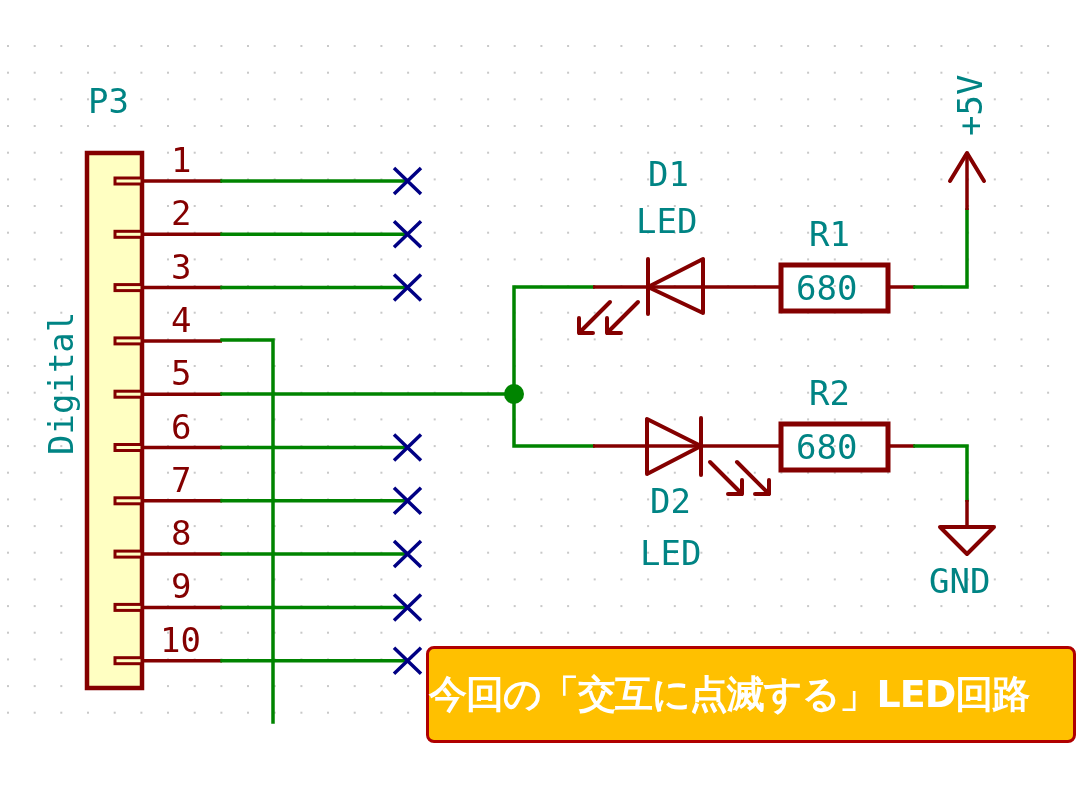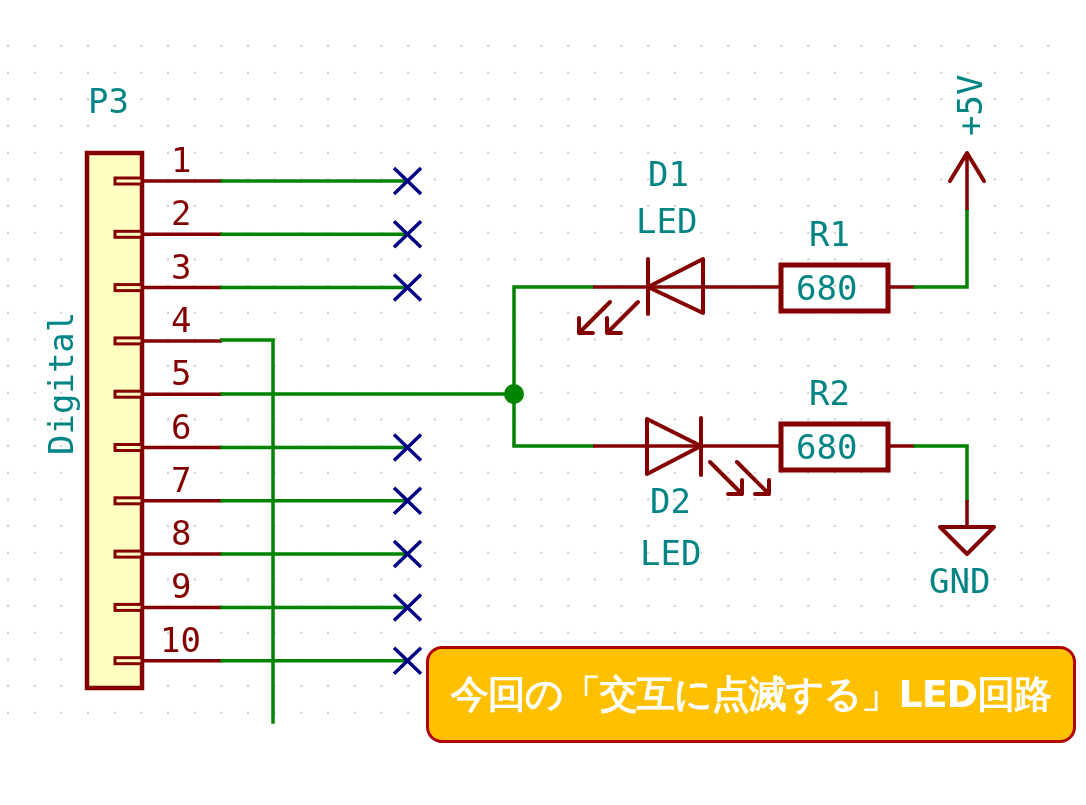--- a/index.html
+++ b/index.html
@@ -6,22 +6,22 @@
   body { width: 1086px; height: 805px; position: relative; overflow: hidden; font-family: "DejaVu Sans", sans-serif; }
   #schematic { position: absolute; left: 0; top: 0; }
   .ref { fill: #008484; font-family: "DejaVu Sans Mono", monospace; font-size: 34px; }
   .pinnum { fill: #840000; font-family: "DejaVu Sans Mono", monospace; font-size: 34px; }
   .wire { stroke: #008400; stroke-width: 3.5; fill: none; stroke-linecap: square; }
   .body { stroke: #840000; stroke-width: 4; fill: none; stroke-linecap: round; stroke-linejoin: round; }
   .lead { stroke: #840000; stroke-width: 3.5; fill: none; }
   .nc { stroke: #000084; stroke-width: 3.5; fill: none; }
   .callout {
     position: absolute; left: 426px; top: 646px; width: 644px; height: 91px;
-    background: #ffc000; border: 3px solid #b00000; border-radius: 16px;
-    display: flex; align-items: center; justify-content: center;
+    background: #ffc000; border: 3px solid #b00000; border-radius: 8px;
+    display: flex; align-items: center; 
   }
   .callout span {
     color: #ffffff; font-family: "DejaVu Sans", sans-serif; font-weight: bold;
     font-size: 38px; letter-spacing: -1px; white-space: nowrap;
   }
 </style>
 </head>
 <body>
 
 <svg id="schematic" width="1086" height="805" viewBox="0 0 1086 805" xmlns="http://www.w3.org/2000/svg">

